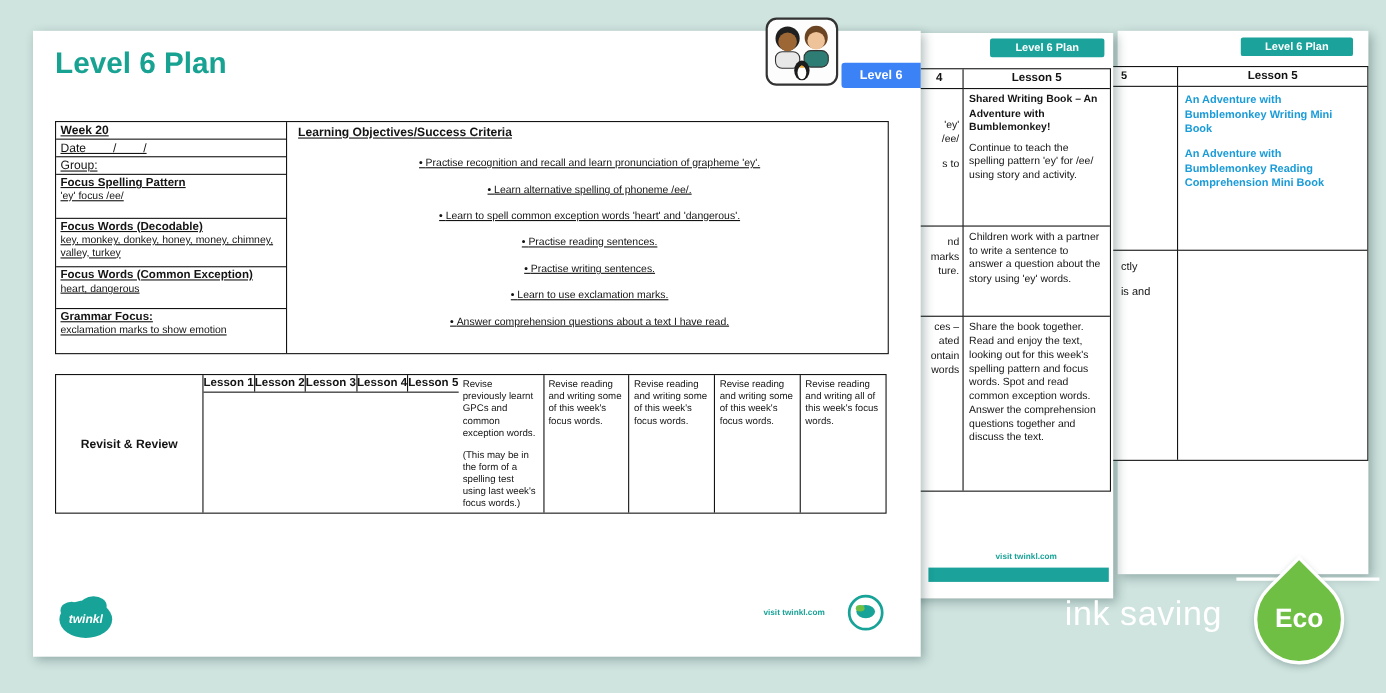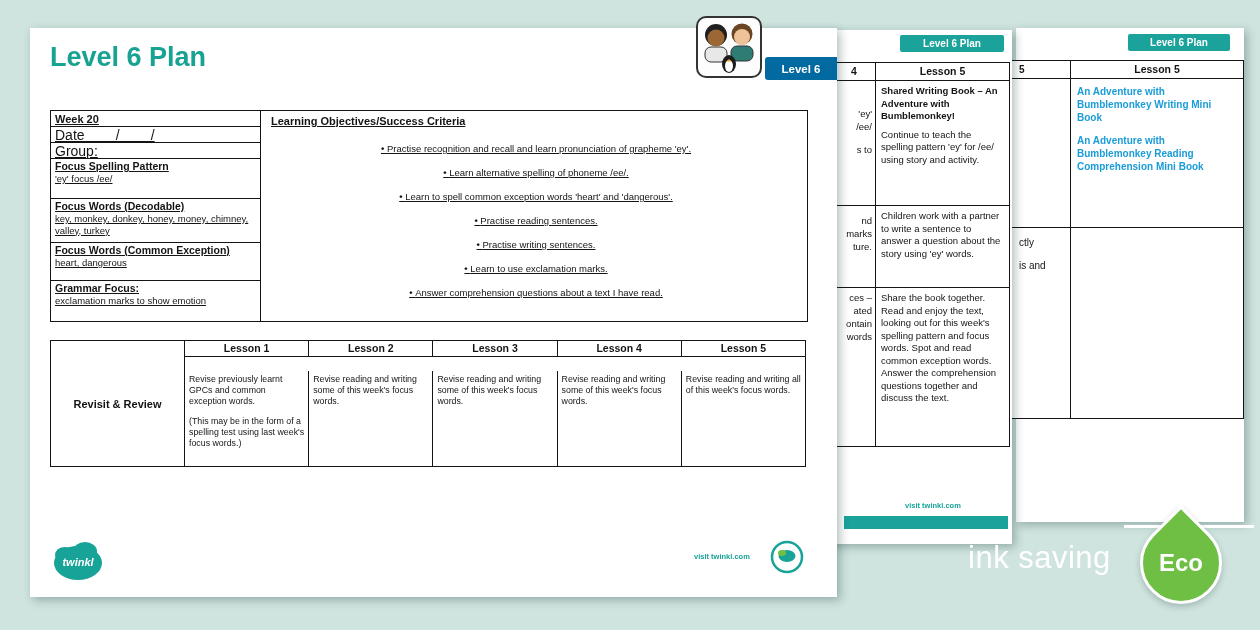--- a/index.html
+++ b/index.html
@@ -15,45 +15,45 @@
   #page3 { left:1016px;top:28px; width:228px; height:494px; z-index:1; }
 
   
   .doc-title { position:absolute; left:20px; top:14px; font-size:27px; font-weight:bold; color:#18a292; }
 
   .avatar-box { position:absolute; left:666px; top:-12px; width:66px; height:62px;
     background:#fdfdfd; border:2.5px solid #333; border-radius:10px; z-index:5;
     display:flex; align-items:center; justify-content:center; }
 
   .level-badge { position:absolute; left:735px; top:29px; width:72px; height:23px;
-    background:#0369a1; color:#fff; font-weight:bold; font-size:11.5px;
+    background:#3b82f6; color:#fff; font-weight:bold; font-size:11.5px;
     display:flex; align-items:center; justify-content:center; border-radius:3px 0 0 3px; }
 
   .info-table { position:absolute; left:20px; top:82px; width:758px; height:212px;
     border:1.6px solid #141414; display:flex;text-decoration:underline; }
   .info-left  { width:210px; border-right:1.6px solid #141414; display:flex; flex-direction:column; }
   .info-row   { border-bottom:1.4px solid #141414; padding:1px 4px; overflow:hidden; }
   .info-row:last-child { border-bottom:none; flex:1; }
-  .ir-s { height:16px; font-size:14px; line-height:14px; }
+  .ir-s { height:16px; font-size:11px; line-height:14px; }
   .lbl  { font-weight:bold; font-size:10.5px; line-height:13px; }
   .val  { font-size:9.5px; line-height:11.5px; }
   .pre  { white-space:pre; }
   .h40 { height:40px; } .h44 { height:44px; } .h38 { height:38px; }
 
   .info-right { flex:1; padding:4px 10px; }
   .obj-header { font-weight:bold; font-size:11px; margin-bottom:16px; }
   .obj-item { font-size:9.5px; line-height:11px; margin:13px 0 0 4px;text-align:center; }
   .obj-item::before { content:"• "; font-weight:bold; }
 
   .lessons-table { position:absolute; left:20px; top:312px; width:756px; height:127px;
     border:1.6px solid #141414; display:flex; }
   .lt-col0 { width:134px; border-right:1.6px solid #141414;
     display:flex; align-items:center; justify-content:center;
     font-weight:bold; font-size:11px; text-align:center; }
-  .lt-cols { flex:1; display:flex; flex-direction:column;gap:14px; }
+  .lt-cols { flex:1; display:flex; flex-direction:row; }
   .lt-header { display:flex; height:16px; border-bottom:1.6px solid #141414; }
   .lt-header > div { flex:1; border-right:1.6px solid #141414; text-align:center;
     font-weight:bold; font-size:10.5px; line-height:15px; }
   .lt-header > div:last-child { border-right:none; }
   .lt-body { flex:1; display:flex; }
   .lt-body > div { flex:1; border-right:1.6px solid #141414; padding:3px 4px;
     font-size:8.8px; line-height:11px; overflow:hidden; }
   .lt-body > div:last-child { border-right:none; }
   .cell-p1 { margin-bottom:9px; }
 

